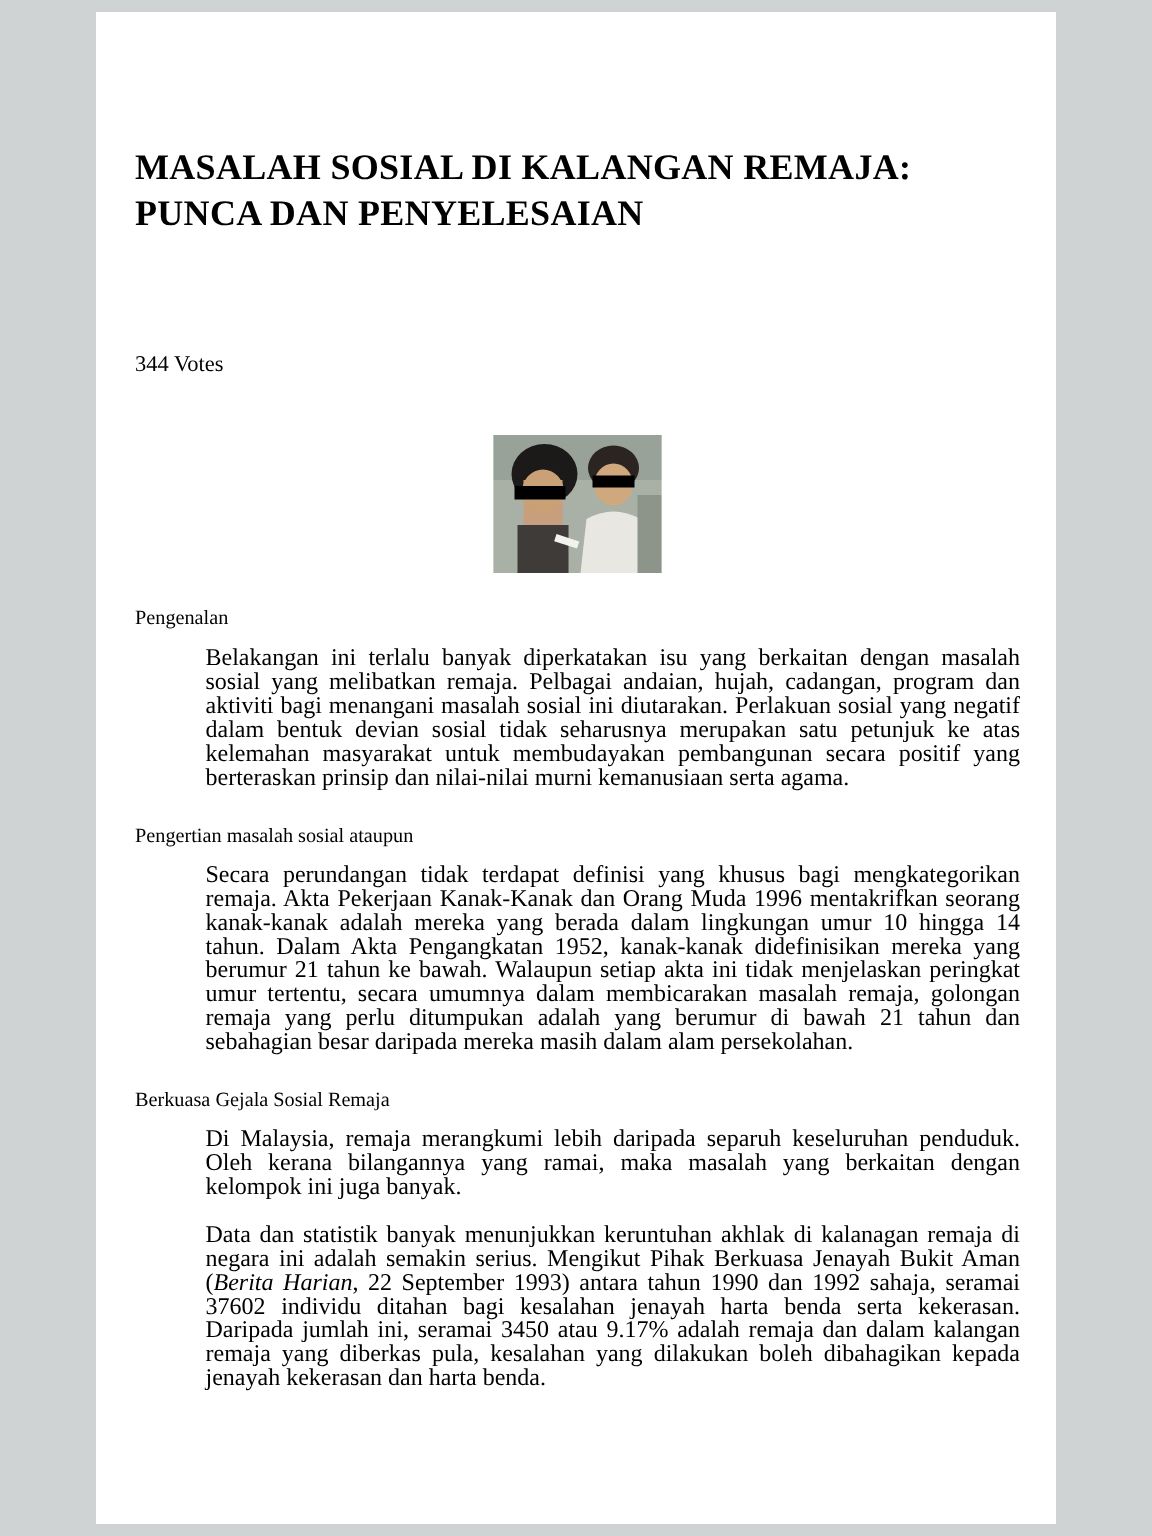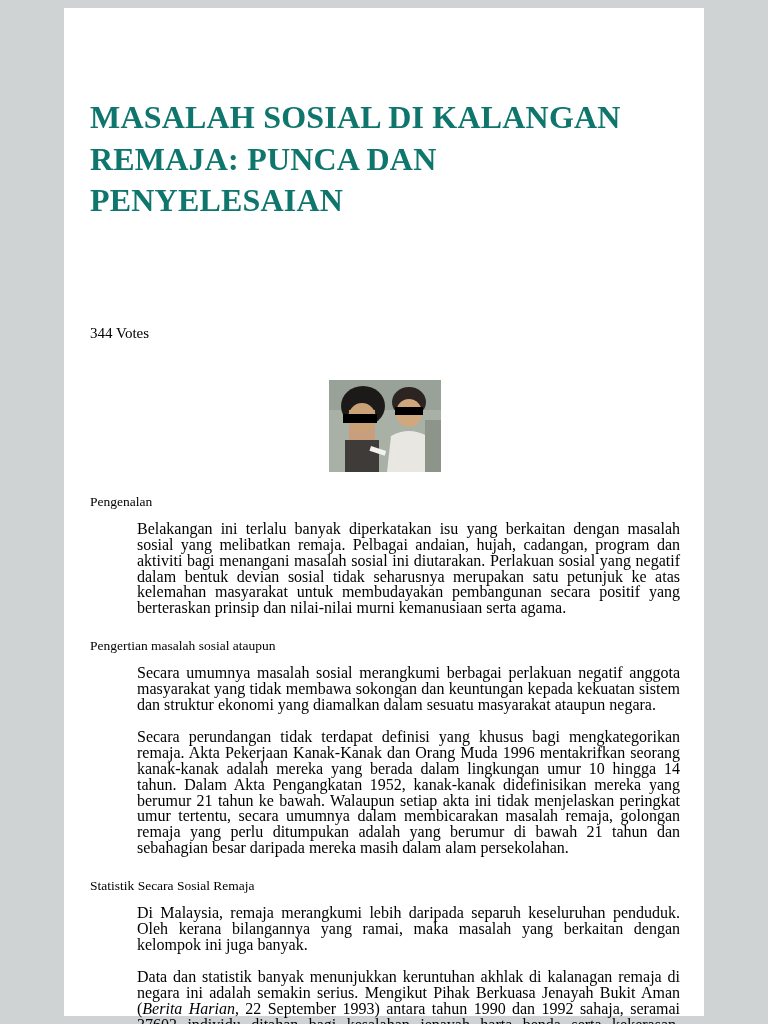--- a/index.html
+++ b/index.html
@@ -18,29 +18,29 @@
   .page {
     width: 640px;
     height: 1008px;
     margin: 8px auto;
     background: #ffffff;
     box-sizing: border-box;
     padding: 89px 24px 40px 26px;
     color: #000;
   }
   .doc-title {
-    font-size: 32px;
+    font-size: 24px;
     font-weight: bold;
     line-height: 1.3;
     letter-spacing: 0.2px;
     margin: 0;
-    color: #0f766e;
+    color: #000000;
   }
   .votes {
-    margin-top: 103px;
+    margin-top: 76px;
     font-size: 15px;
   }
   .photo-wrap {
     margin-top: 38px;
     text-align: center;
   }
   .photo {
     display: inline-block;
     width: 112px;
     height: 92px;
@@ -95,21 +95,20 @@
         <rect x="66" y="27" width="28" height="8" fill="#000000"></rect>
         <path d="M58 92 L62 56 Q80 46 98 56 L106 92 Z" fill="#e9e7e2"></path>
         <rect x="96" y="40" width="16" height="52" fill="#8d9489"></rect>
       </svg>
     </div>
 
     <h2 class="section-heading first-heading">Pengenalan</h2>
     <p class="body-para">Belakangan ini terlalu banyak diperkatakan isu yang berkaitan dengan masalah sosial yang melibatkan remaja. Pelbagai andaian, hujah, cadangan, program dan aktiviti bagi menangani masalah sosial ini diutarakan. Perlakuan sosial yang negatif dalam bentuk devian sosial tidak seharusnya merupakan satu petunjuk ke atas kelemahan masyarakat untuk membudayakan pembangunan secara positif yang berteraskan prinsip dan nilai-nilai murni kemanusiaan serta agama.</p>
 
     <h2 class="section-heading">Pengertian masalah sosial ataupun</h2>
-    <p class="body-para">Secara umumnya masalah sosial merangkumi berbagai perlakuan negatif anggota masyarakat yang tidak membawa sokongan dan keuntungan kepada kekuatan sistem dan struktur ekonomi yang diamalkan dalam sesuatu masyarakat ataupun negara.</p>
     <p class="body-para">Secara perundangan tidak terdapat definisi yang khusus bagi mengkategorikan remaja. Akta Pekerjaan Kanak-Kanak dan Orang Muda 1996 mentakrifkan seorang kanak-kanak adalah mereka yang berada dalam lingkungan umur 10 hingga 14 tahun. Dalam Akta Pengangkatan 1952, kanak-kanak didefinisikan mereka yang berumur 21 tahun ke bawah. Walaupun setiap akta ini tidak menjelaskan peringkat umur tertentu, secara umumnya dalam membicarakan masalah remaja, golongan remaja yang perlu ditumpukan adalah yang berumur di bawah 21 tahun dan sebahagian besar daripada mereka masih dalam alam persekolahan.</p>
 
-    <h2 class="section-heading">Statistik Secara Sosial Remaja</h2>
+    <h2 class="section-heading">Berkuasa Gejala Sosial Remaja</h2>
     <p class="body-para">Di Malaysia, remaja merangkumi lebih daripada separuh keseluruhan penduduk. Oleh kerana bilangannya yang ramai, maka masalah yang berkaitan dengan kelompok ini juga banyak.</p>
     <p class="body-para"><span>Data dan statistik banyak menunjukkan keruntuhan akhlak di kalanagan remaja di negara ini adalah semakin serius. Mengikut Pihak Berkuasa Jenayah Bukit Aman (</span><em>Berita Harian</em><span>, 22 September 1993) antara tahun 1990 dan 1992 sahaja, seramai 37602 individu ditahan bagi kesalahan jenayah harta benda serta kekerasan. Daripada jumlah ini, seramai 3450 atau 9.17% adalah remaja dan dalam kalangan remaja yang diberkas pula, kesalahan yang dilakukan boleh dibahagikan kepada jenayah kekerasan dan harta benda.</span></p>
 
   </div>
 </div>
 
 </body></html>

